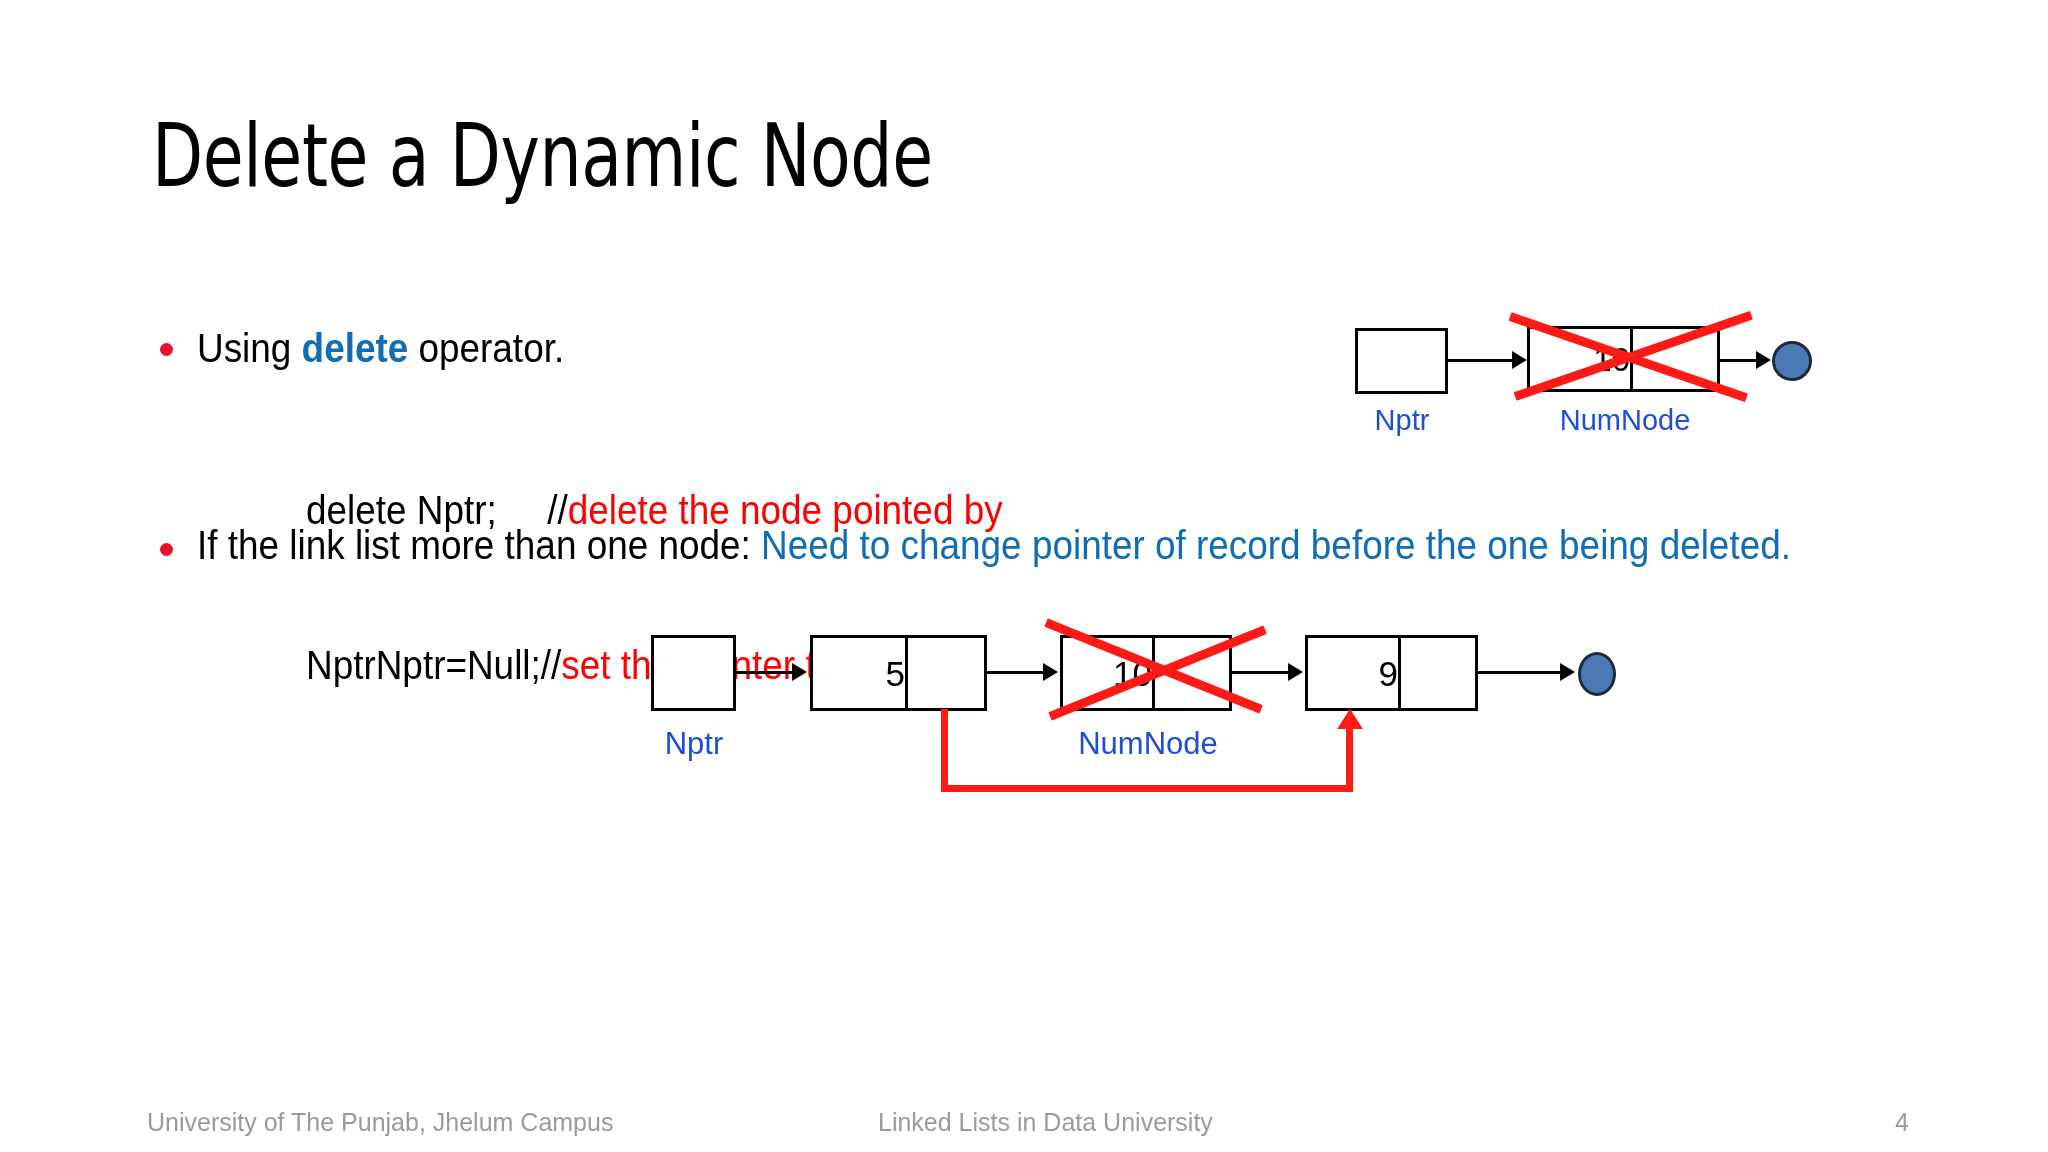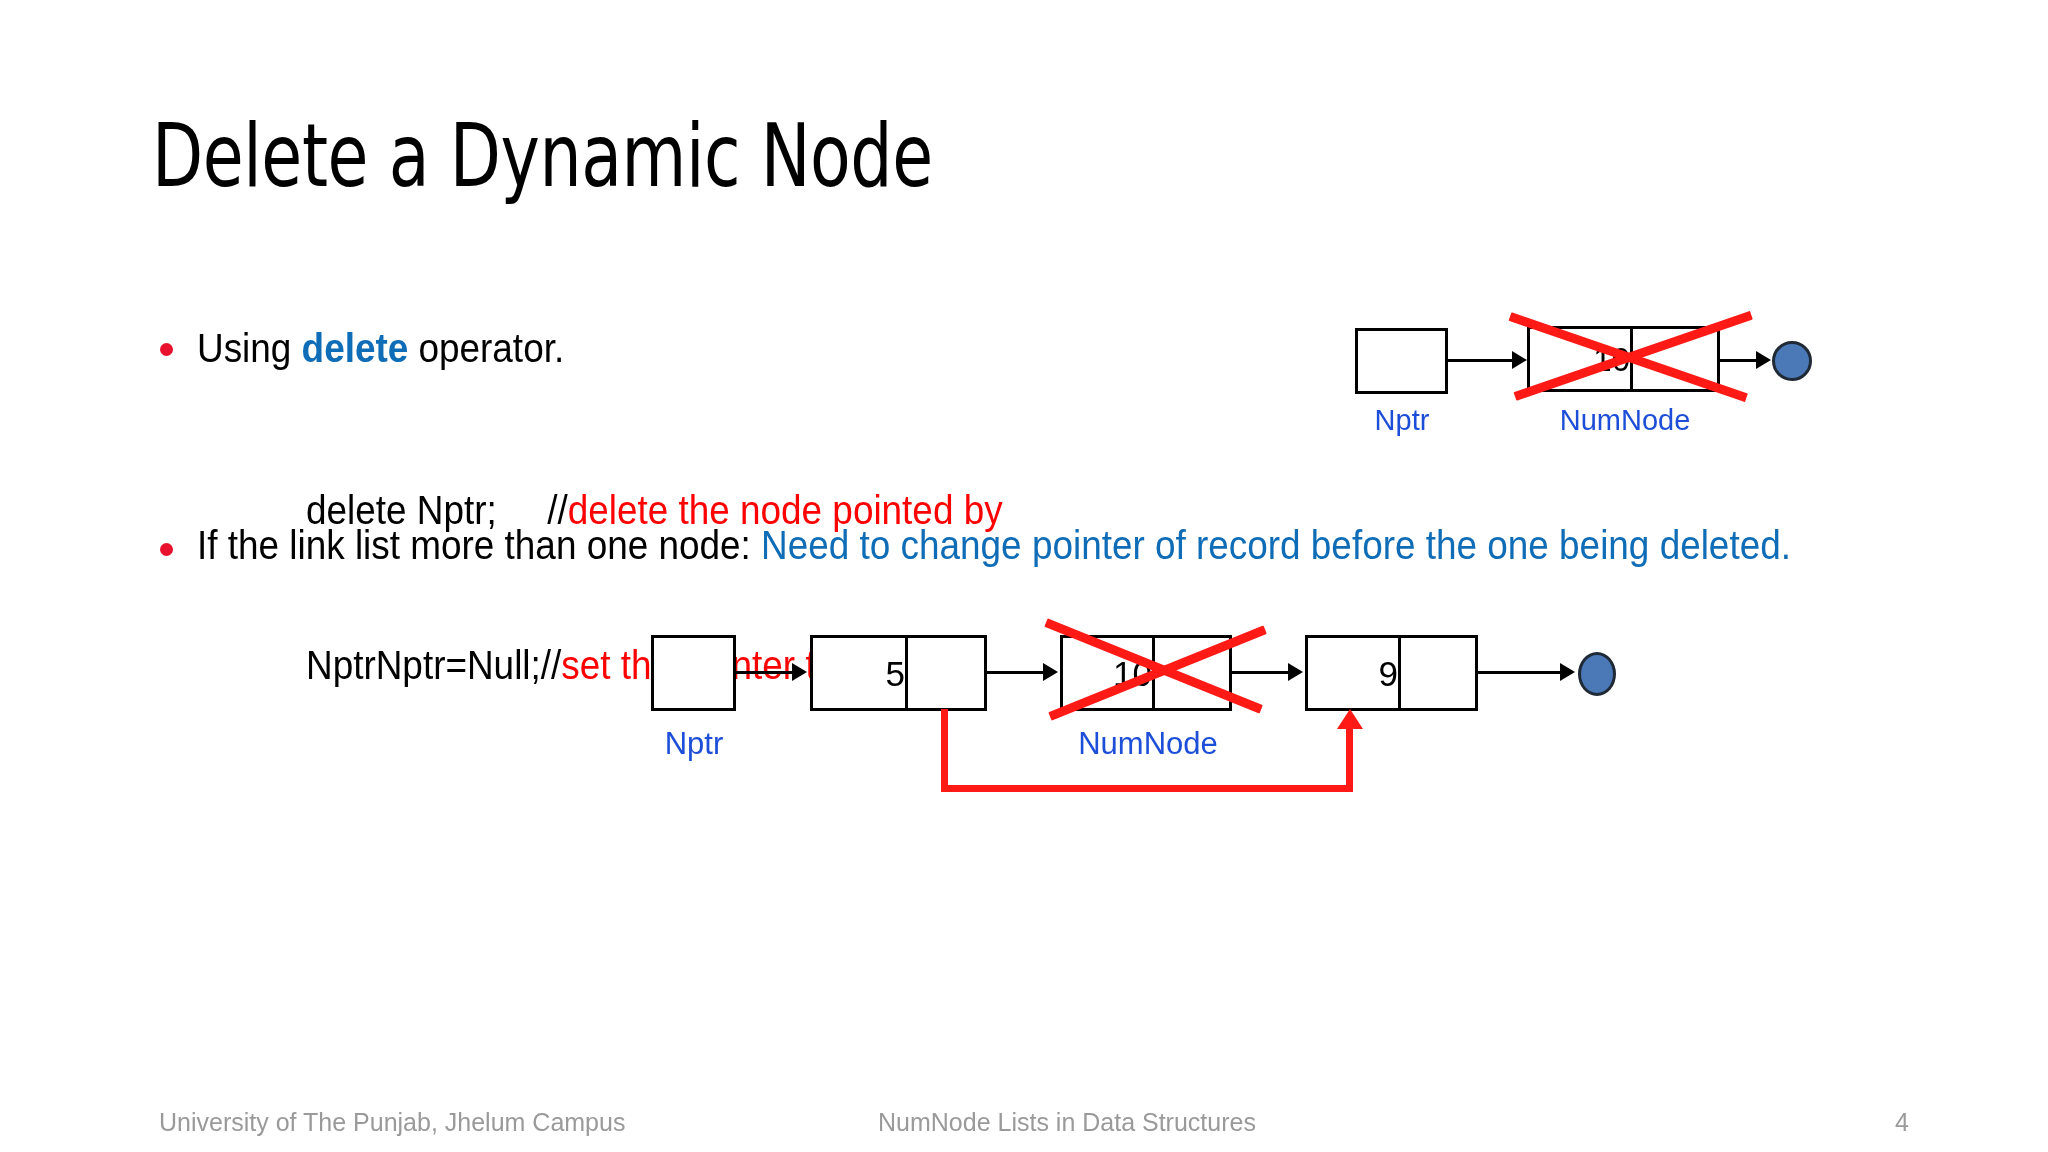--- a/index.html
+++ b/index.html
@@ -161,21 +161,21 @@
   #footer {
     position: absolute;
     left: 0;
     top: 1108px;
     width: 2048px;
     height: 40px;
     color: #9A9A9A;
     font-family: "Liberation Sans Narrow", "Liberation Sans", sans-serif;
     font-size: 25px;
   }
-  #footer-left   { position: absolute; left: 159px;  top: 0; white-space: nowrap; }
+  #footer-left   { position: absolute; left: 147px;  top: 0; white-space: nowrap; }
   #footer-center { position: absolute; left: 878px;  top: 0; white-space: nowrap; }
   #footer-right  { position: absolute; left: 1895px; top: 0; white-space: nowrap; }
 </style>
 </head>
 <body>
 
 <div id="slide">
 
   <div id="slide-title">Delete a Dynamic Node</div>
 
@@ -254,17 +254,17 @@
     <div class="null-dot" style="left:1578px; top:652px; width:38px; height:44px;"></div>
 
     <div class="red-seg" style="left:941px; top:709px; width:7px; height:83px;"></div>
     <div class="red-seg" style="left:941px; top:785px; width:412px; height:7px;"></div>
     <div class="red-seg" style="left:1346px; top:726px; width:7px; height:66px;"></div>
     <div class="red-arrow-up" style="left:1337px; top:709px;"></div>
   </div>
 
   <div id="footer">
     <span id="footer-left">University of The Punjab, Jhelum Campus</span>
-    <span id="footer-center">NumNode Lists in Data Structures</span>
+    <span id="footer-center">Linked Lists in Data University</span>
     <span id="footer-right">4</span>
   </div>
 
 </div>
 
 </body></html>

